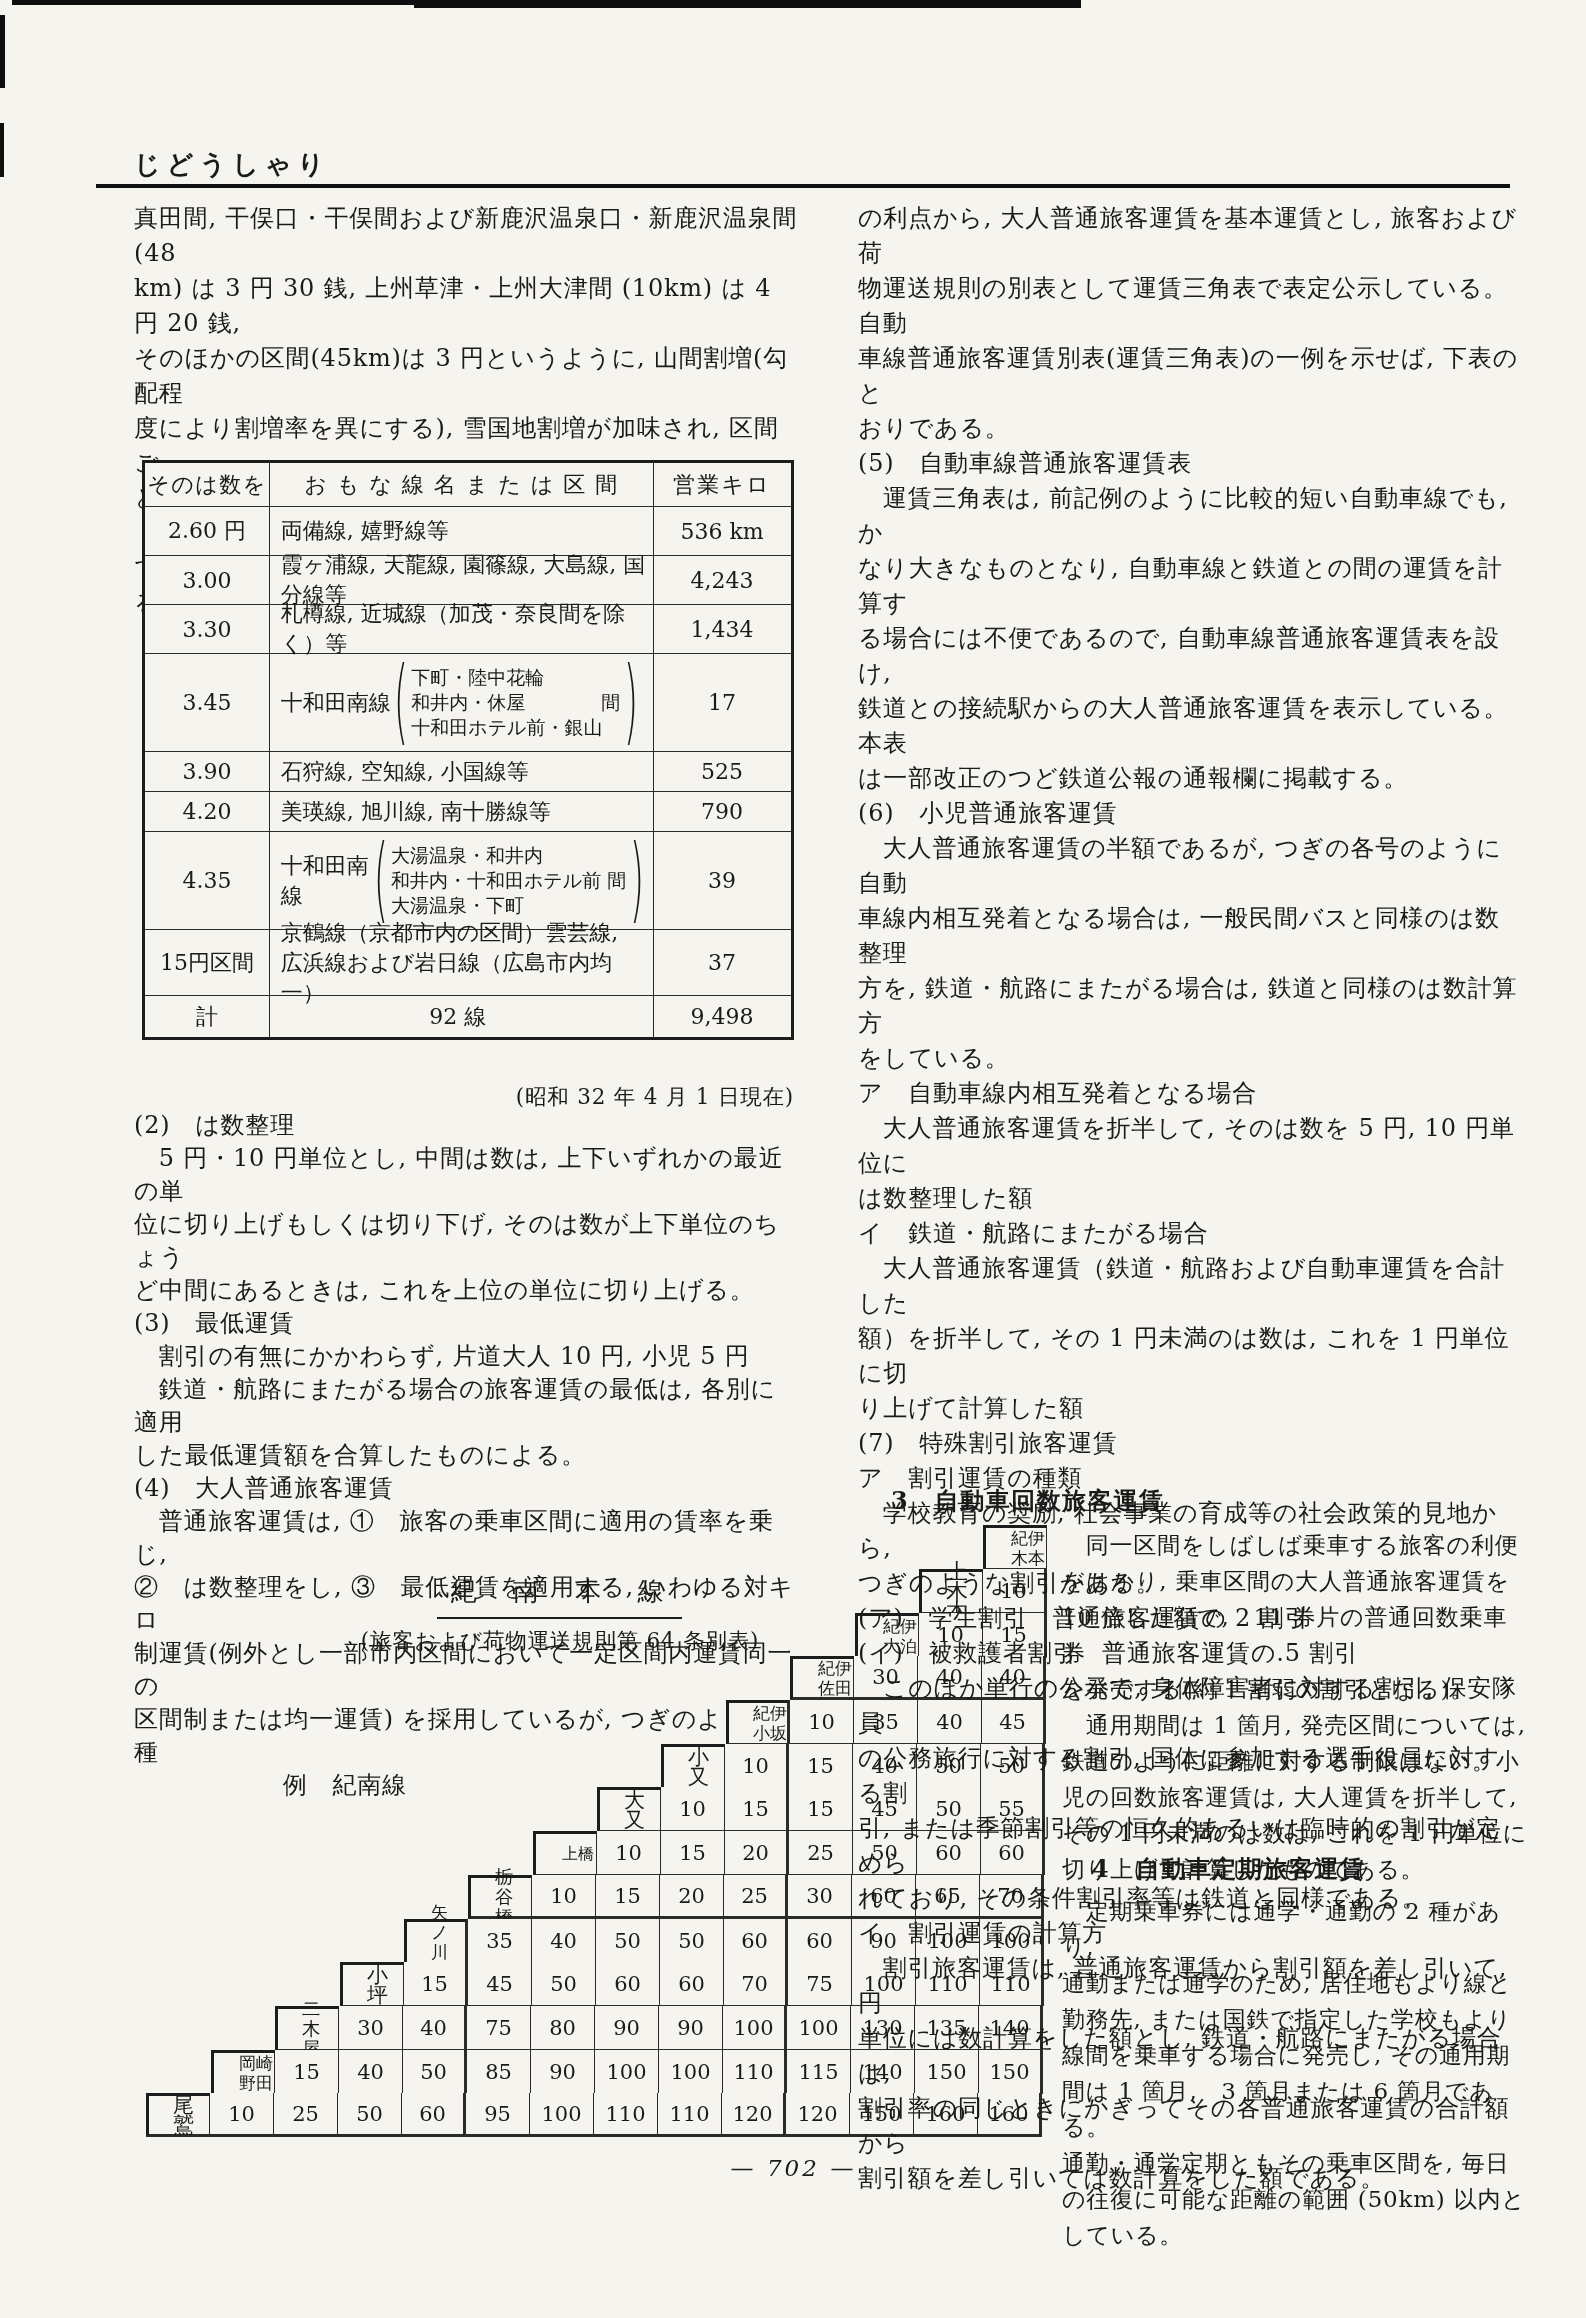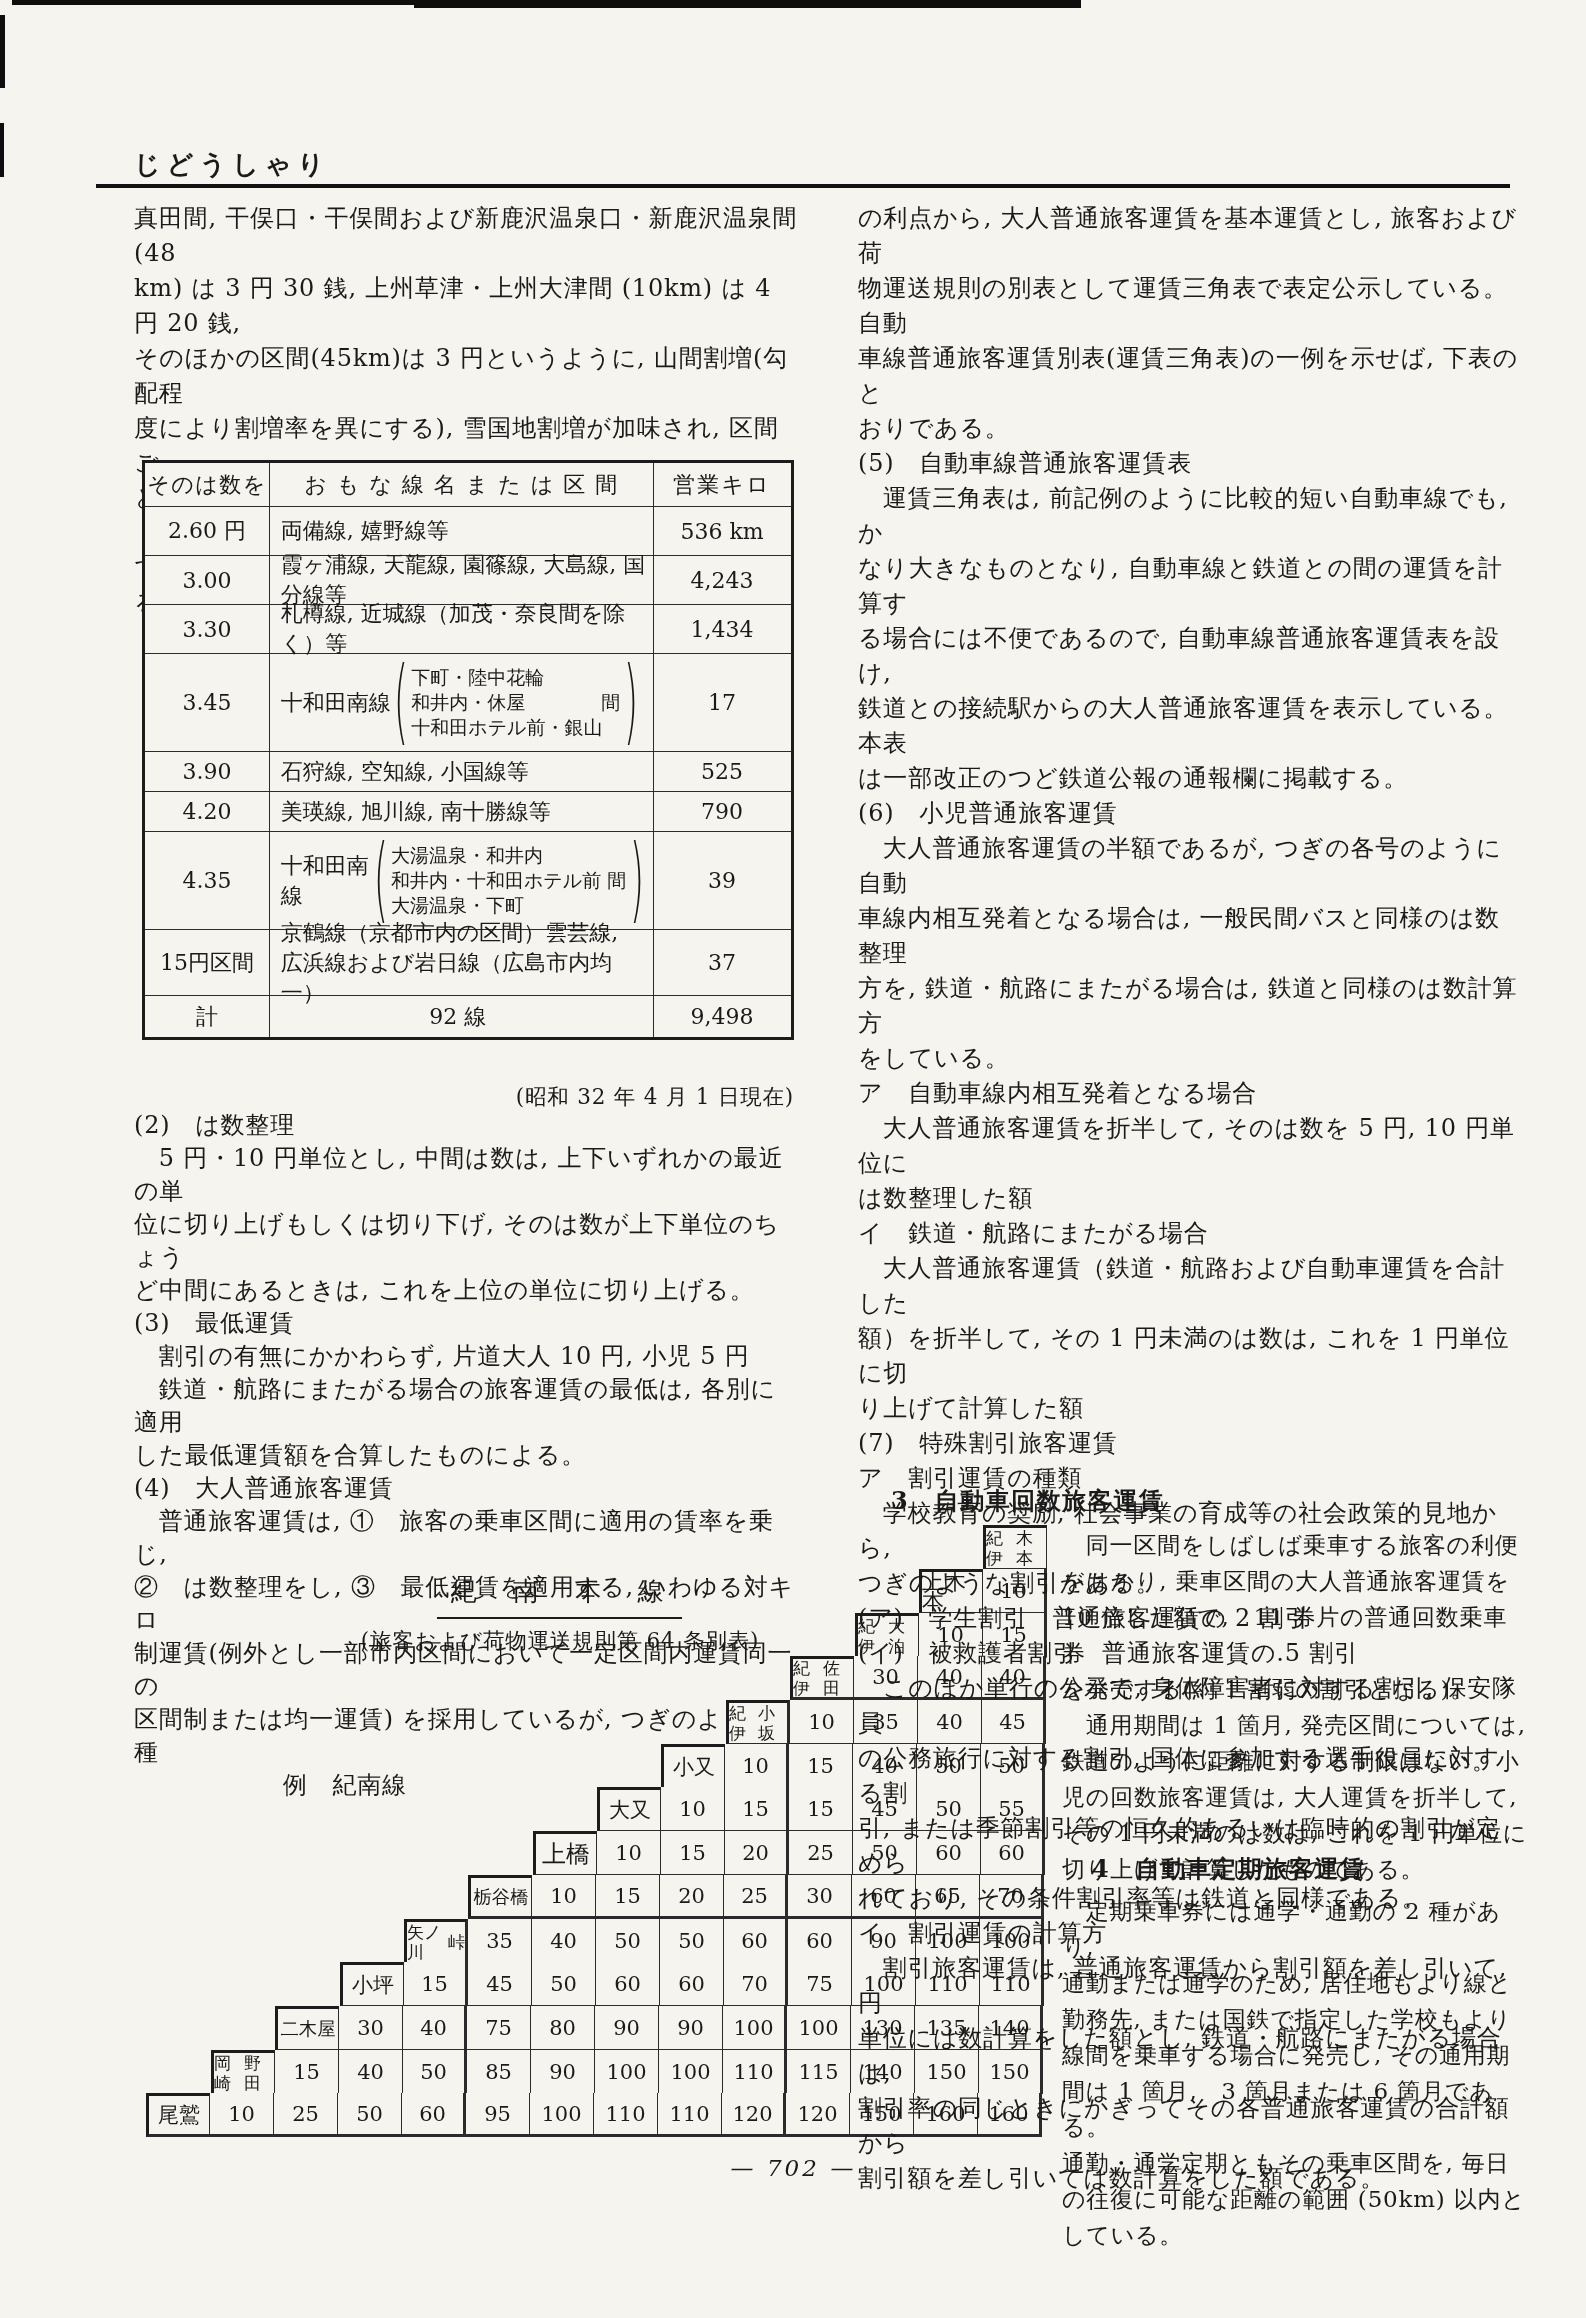--- a/index.html
+++ b/index.html
@@ -33,21 +33,21 @@
   
   #kinan-title-wrap{text-align:center;}
   #kinan-title{display:inline-block;font-size:26px;letter-spacing:14px;border-bottom:2.3px solid #1c1c1c;padding:0 4.6px 7.7px 14px;}
   #kinan-caption{text-align:center;font-size:21.5px;letter-spacing:0.8px;}
   
   .num-heading{font-size:24px;font-weight:bold;letter-spacing:1.5px;}
   
   .tri-row{position:absolute;display:flex;box-sizing:border-box;}
   .tri-cell{box-sizing:border-box;display:flex;align-items:center;justify-content:center;
     border-right:1.5px solid #2b2b2b;border-bottom:1.5px solid #2b2b2b;background:#f6f4ee;}
-  .tri-label{flex-direction:row;line-height:20px;border-top:3.1px solid #1c1c1c;border-left:3.1px solid #1c1c1c;}
+  .tri-label{flex-direction:column;line-height:20px;border-top:3.1px solid #1c1c1c;border-left:3.1px solid #1c1c1c;padding-left:24px;}
   .tri-label span{display:block;}
   .tri-fare{font-size:21px;}
   #page-number{font-size:23px;letter-spacing:3.1px;font-style:italic;}
 </style>
 </head>
 <body>
 
 <div class="abs scanbar" style="left:11.5px;top:0;width:1069px;height:4.6px;"></div>
 <div class="abs scanbar" style="left:414px;top:0;width:667px;height:7.7px;"></div>
 <div class="abs scanbar" style="left:0;top:15.3px;width:5.4px;height:73px;"></div>
@@ -215,21 +215,21 @@
         <span>大又</span>
       </div>
       <div class="tri-cell tri-fare" style="width: 64px; height: 44px;">10</div>
       <div class="tri-cell tri-fare" style="width: 64px; height: 44px; border-right-width: 3.1px;">15</div>
       <div class="tri-cell tri-fare" style="width: 64px; height: 44px;">15</div>
       <div class="tri-cell tri-fare" style="width: 64px; height: 44px;">45</div>
       <div class="tri-cell tri-fare" style="width: 64px; height: 44px;">50</div>
       <div class="tri-cell tri-fare" style="width: 64px; height: 44px; border-right-width: 3.1px;">55</div>
     </div>
     <div class="tri-row" style="left: 533px; top: 1831px; height: 44px;">
-      <div class="tri-cell tri-label" style="width: 64px; height: 44px; font-size: 24px;">
+      <div class="tri-cell tri-label" style="width: 64px; height: 44px; font-size: 16px;">
         <span>上橋</span>
       </div>
       <div class="tri-cell tri-fare" style="width: 64px; height: 44px;">10</div>
       <div class="tri-cell tri-fare" style="width: 64px; height: 44px;">15</div>
       <div class="tri-cell tri-fare" style="width: 64px; height: 44px; border-right-width: 3.1px;">20</div>
       <div class="tri-cell tri-fare" style="width: 64px; height: 44px;">25</div>
       <div class="tri-cell tri-fare" style="width: 64px; height: 44px;">50</div>
       <div class="tri-cell tri-fare" style="width: 64px; height: 44px;">60</div>
       <div class="tri-cell tri-fare" style="width: 64px; height: 44px; border-right-width: 3.1px;">60</div>
     </div>

